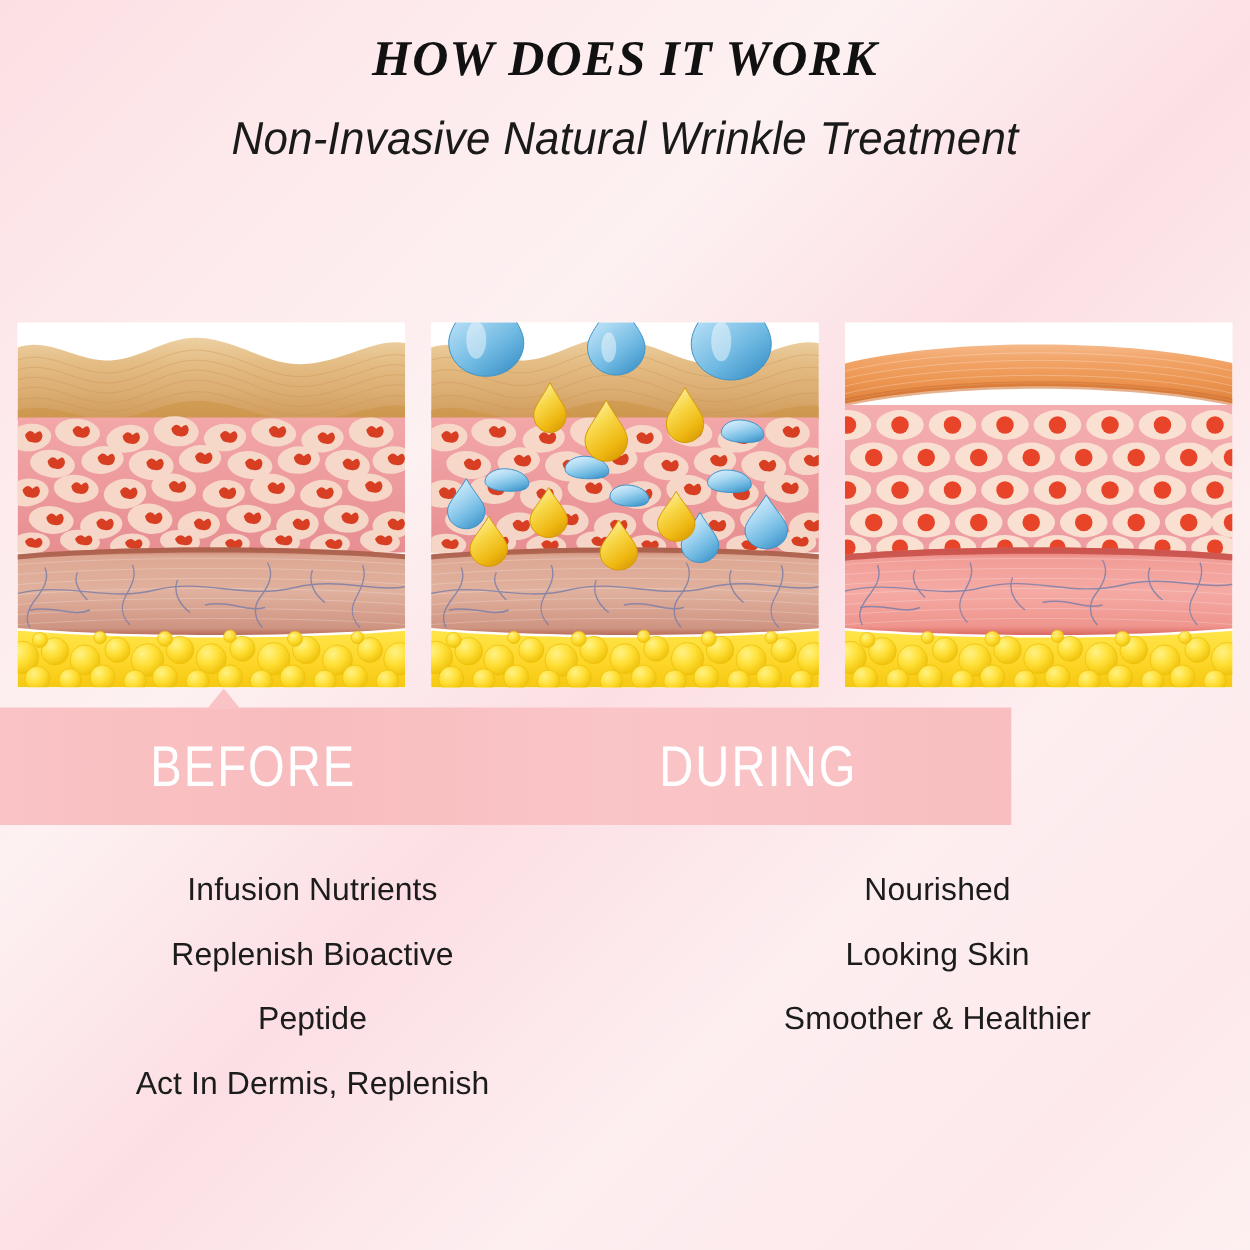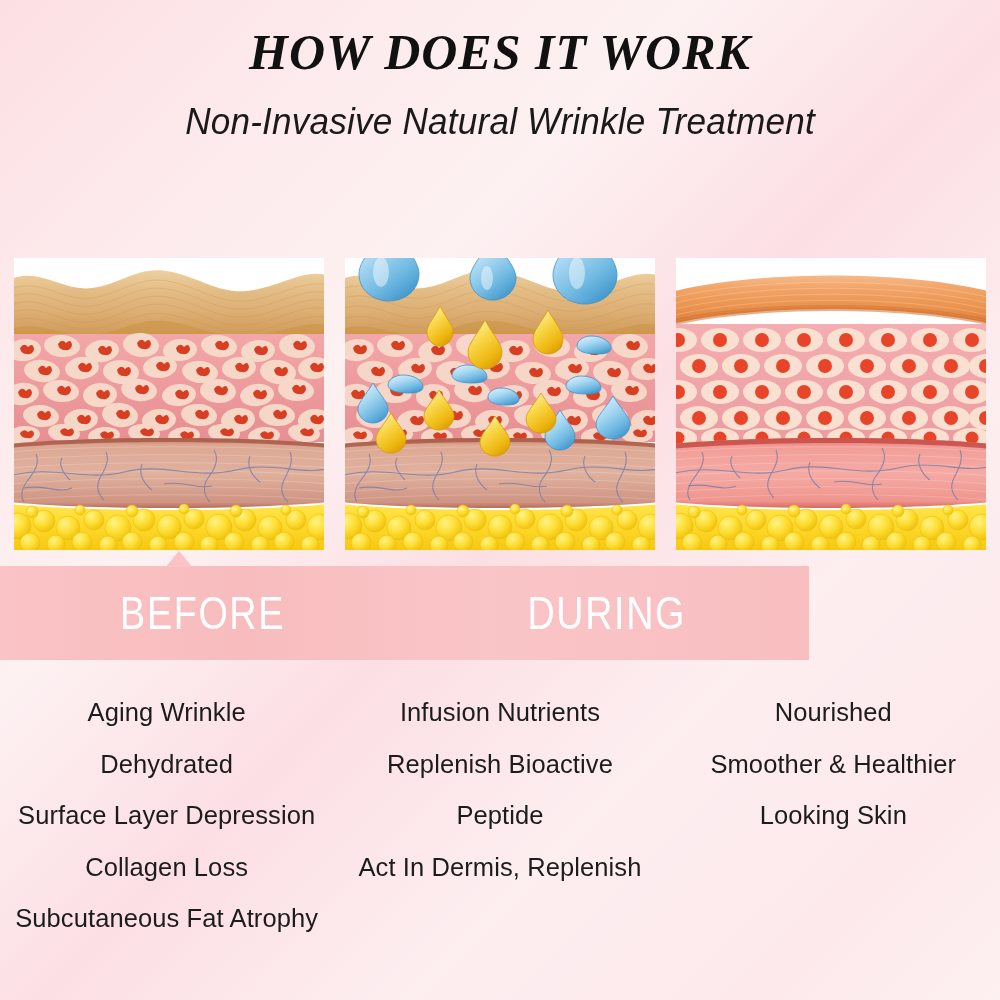--- a/index.html
+++ b/index.html
@@ -10,21 +10,21 @@
     position:relative;
     overflow:hidden;
   }
 
   
   .header { text-align:center; padding-top:26px; }
   .title {
     font-family:"Liberation Serif", serif;
     font-style:italic;
     font-weight:bold;
-    font-size:50px;
+    font-size:40px;
     letter-spacing:1px;
     color:#111;
     line-height:1.05;
   }
   .subtitle {
     font-family:"Liberation Sans", sans-serif;
     font-style:italic;
     font-weight:400;
     font-size:37px;
     color:#1a1a1a;
@@ -736,30 +736,23 @@
     <span class="banner-label">BEFORE</span>
   </div>
   <div class="banner-cell">
     <div class="pointer" style="left:166px"></div>
     <span class="banner-label">DURING</span>
   </div>
 </div>
 
 <div class="columns">
   <div class="column">
-    <div class="col-line">Aging Wrinkle</div>
-    <div class="col-line">Dehydrated</div>
-    <div class="col-line">Surface Layer Depression</div>
-    <div class="col-line">Collagen Loss</div>
-    <div class="col-line">Subcutaneous Fat Atrophy</div>
-  </div>
-  <div class="column">
     <div class="col-line">Infusion Nutrients</div>
     <div class="col-line">Replenish Bioactive</div>
     <div class="col-line">Peptide</div>
     <div class="col-line">Act In Dermis, Replenish</div>
   </div>
   <div class="column">
     <div class="col-line">Nourished</div>
+    <div class="col-line">Looking Skin</div>
     <div class="col-line">Smoother &amp; Healthier</div>
-    <div class="col-line">Looking Skin</div>
   </div>
 </div>
 
 </body></html>

